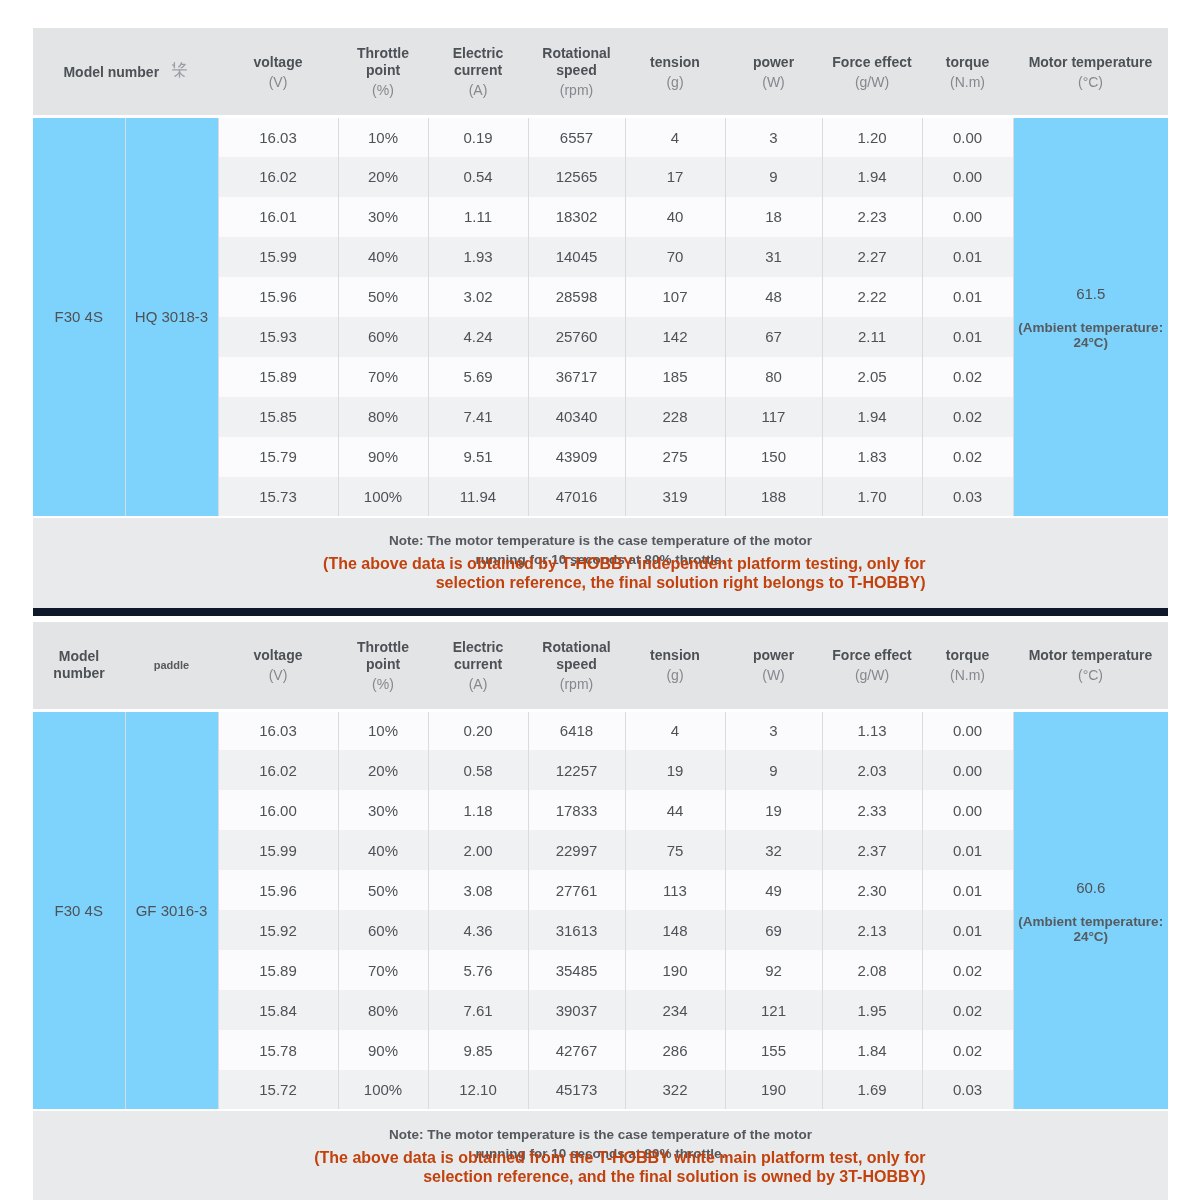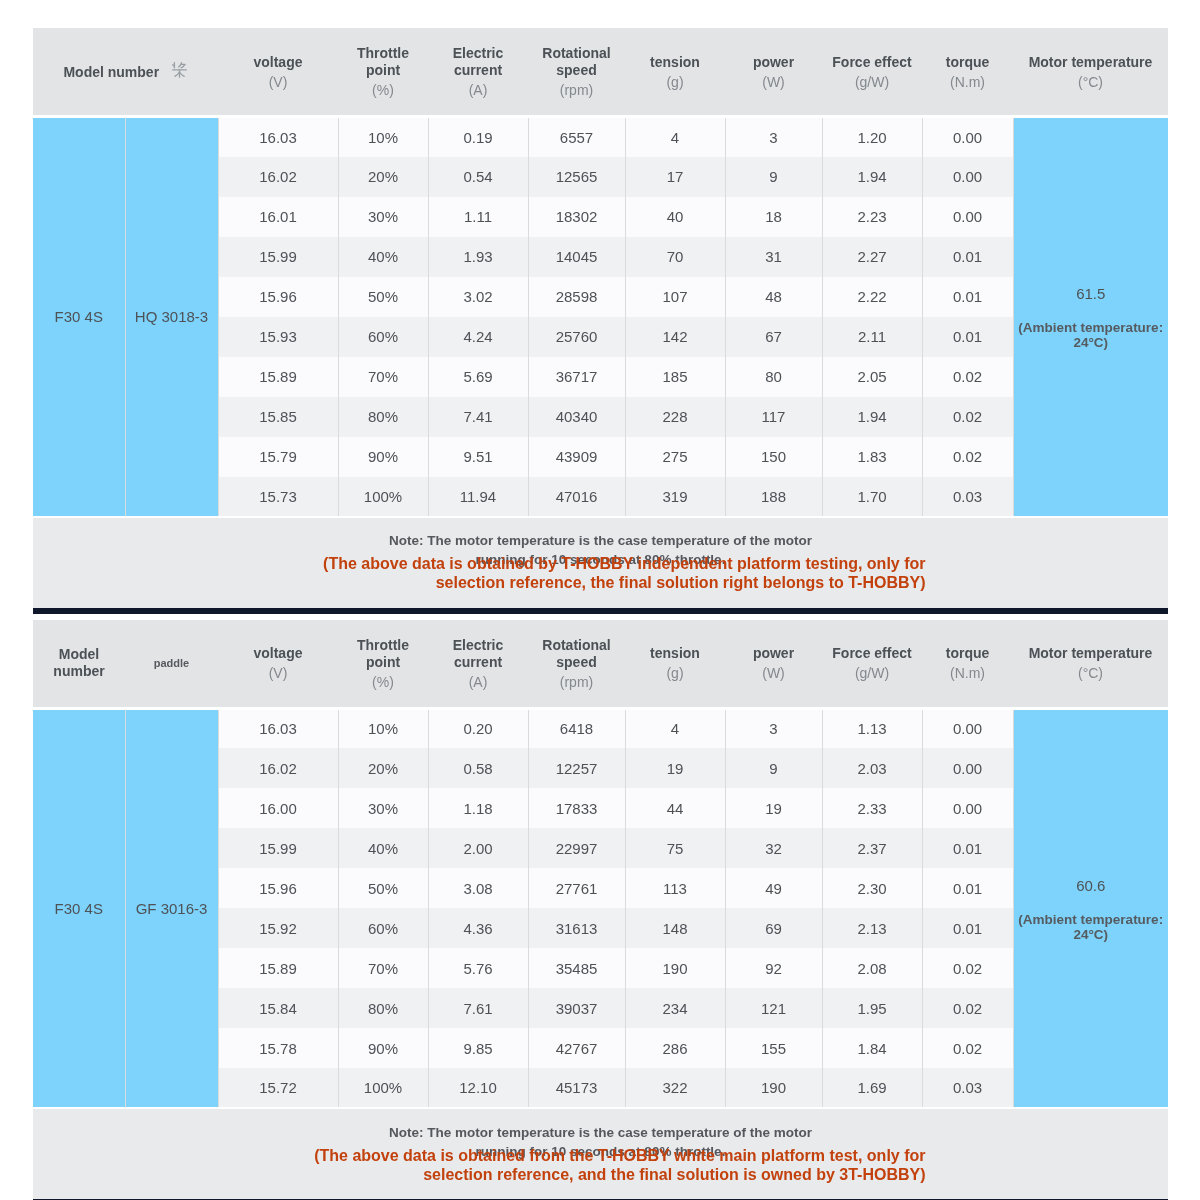--- a/index.html
+++ b/index.html
@@ -42,21 +42,21 @@
   }
   td.temp-cell{border-right:none;padding:0 2px;}
   .temp-val{font-size:15px;color:#4e5257;margin-bottom:16px;}
   .temp-amb{font-size:13.5px;font-weight:bold;color:#565b60;line-height:15px;}
 
   
   tfoot td{
     background:var(--note-bg,#e9eaec);
     height:80px;vertical-align:middle;padding:4px 0 6px 0;
     border-top:2px solid #ffffff;
-    border-bottom:6px solid #0f172a;
+    border-bottom:8px solid #0f172a;
   }
   .note-l1,.note-l2{
     text-align:center;font-size:13.5px;font-weight:bold;color:#54585d;line-height:19px;
   }
   .note-l3{
     max-width:650px;margin:-15px auto 0;text-align:right;
     font-size:16px;font-weight:bold;color:#c2410c;line-height:19px;
   }
 </style>
 </head>

